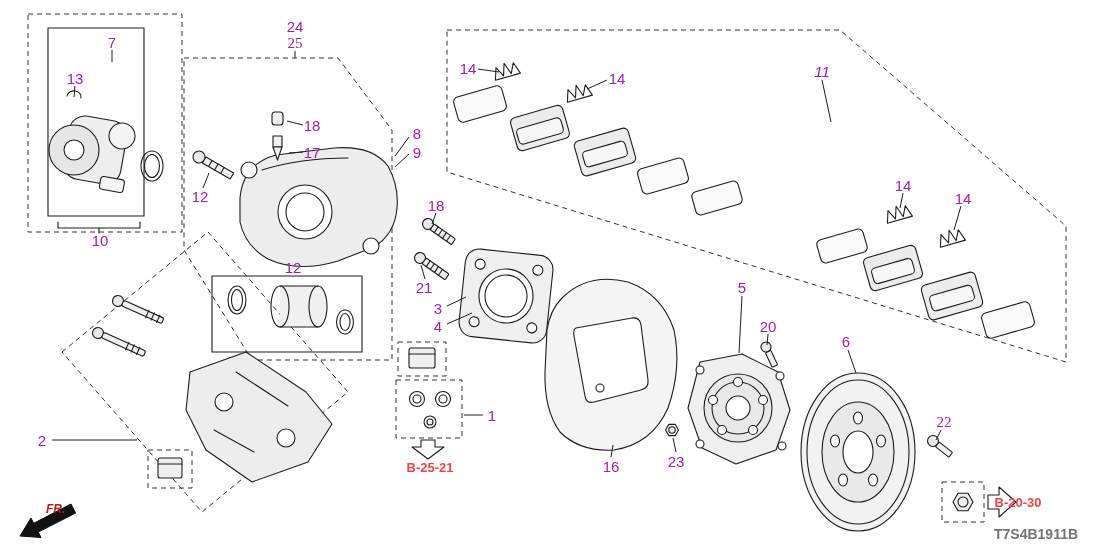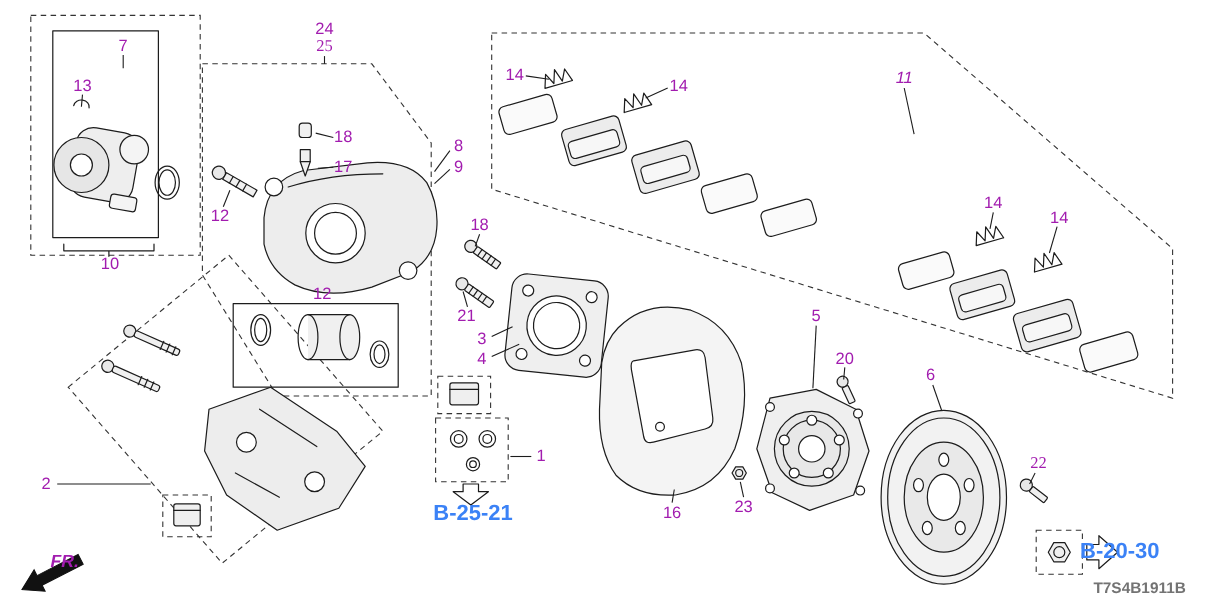--- a/index.html
+++ b/index.html
@@ -8,24 +8,24 @@
     font-family:"Liberation Sans",sans-serif;overflow:hidden;
   }
   .stage svg{position:absolute;left:0;top:0;}
   #callout-layer{position:absolute;left:0;top:0;width:100%;height:100%;pointer-events:none;}
   .callout{
     position:absolute;transform:translate(-50%,-50%);
     font-size:15px;color:#a21caf;white-space:nowrap;line-height:1;
   }
   .ref-label{
     position:absolute;transform:translate(-50%,-50%);
-    font-size:20px;font-weight:700;color:#3b82f6;white-space:nowrap;
+    font-size:13px;font-weight:700;color:#ef4444;white-space:nowrap;
   }
   .fr-label{
-    position:absolute;font-size:16px;font-weight:700;font-style:italic;color:#a21caf;
+    position:absolute;font-size:12px;font-weight:700;font-style:italic;color:#b91c1c;
     white-space:nowrap;
   }
   .diagram-code{
     position:absolute;font-size:14px;font-weight:700;color:#737373;white-space:nowrap;
   }
   
   .art{stroke:#1c1c1c;stroke-width:1.1;fill:none;stroke-linejoin:round;stroke-linecap:round;}
   .dash{stroke:#333;stroke-width:1;fill:none;stroke-dasharray:5 4;}
   .leader{stroke:#1c1c1c;stroke-width:1;}
 </style>

